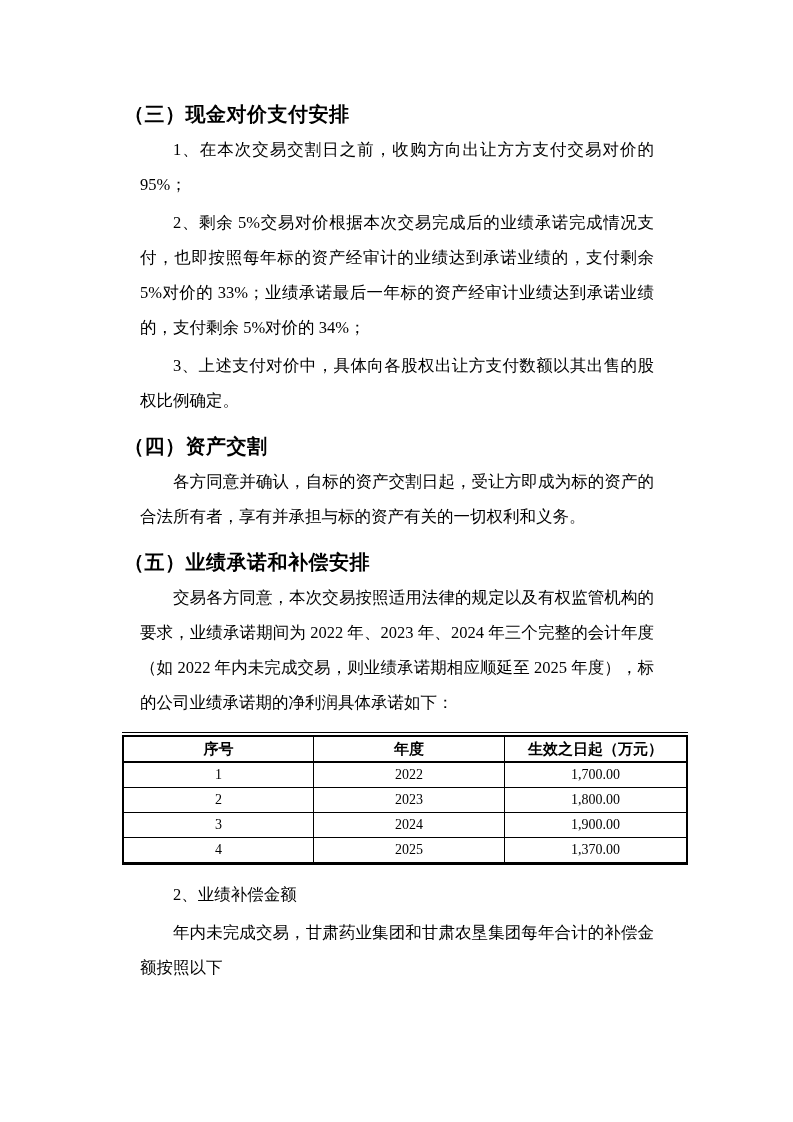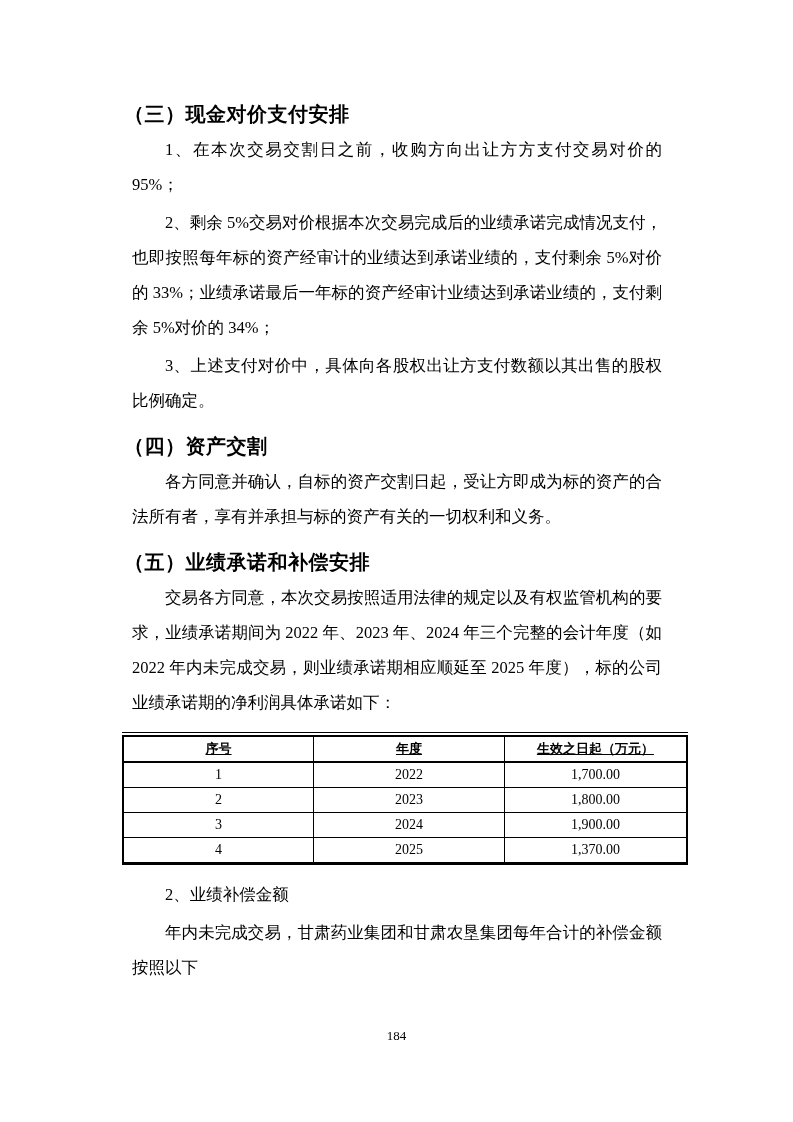--- a/index.html
+++ b/index.html
@@ -29,21 +29,21 @@
     line-height: 28px;
     margin: 14px 0 4px 0;
     letter-spacing: 0.5px;
   }
   .doc-heading.first {
     margin-top: 0;
   }
   .doc-para {
     font-size: 16.5px;
     line-height: 35px;
-    margin: 3px 8px;
+    margin: 3px 16px;
     text-align: justify;
     text-indent: 33px;
   }
   .table-wrap {
     margin: 12px 0 12px -2px;
     width: 566px;
     border-top: 1px solid #000;
     padding-top: 2px;
   }
   table.commitment {
@@ -58,24 +58,23 @@
   table.commitment col.c3 { width: 32.4%; }
   table.commitment th, table.commitment td {
     border: 1.5px solid #000;
     border-top-width: 1px;
     text-align: center;
     vertical-align: middle;
     height: 24px;
     padding: 0 2px;
   }
   table.commitment th {
-    font-size: 13px;
+    font-size: 15px;
     font-weight: bold;
     border-bottom-width: 2px;
-    text-decoration: underline;
   }
   table.commitment td {
     font-size: 14px;
     font-weight: normal;
   }
   table.commitment th:first-child, table.commitment td:first-child { border-left-width: 2px; }
   table.commitment th:last-child,  table.commitment td:last-child  { border-right-width: 2px; }
   .page-number {
     position: absolute;
     left: 0;
@@ -140,14 +139,13 @@
           </tr>
         </tbody>
       </table>
     </div>
 
     <p class="doc-para">2、业绩补偿金额</p>
     <p class="doc-para">年内未完成交易，甘肃药业集团和甘肃农垦集团每年合计的补偿金额按照以下</p>
 
   </div>
 
-  <div class="page-number">184</div>
 </div>
 
 </body></html>

